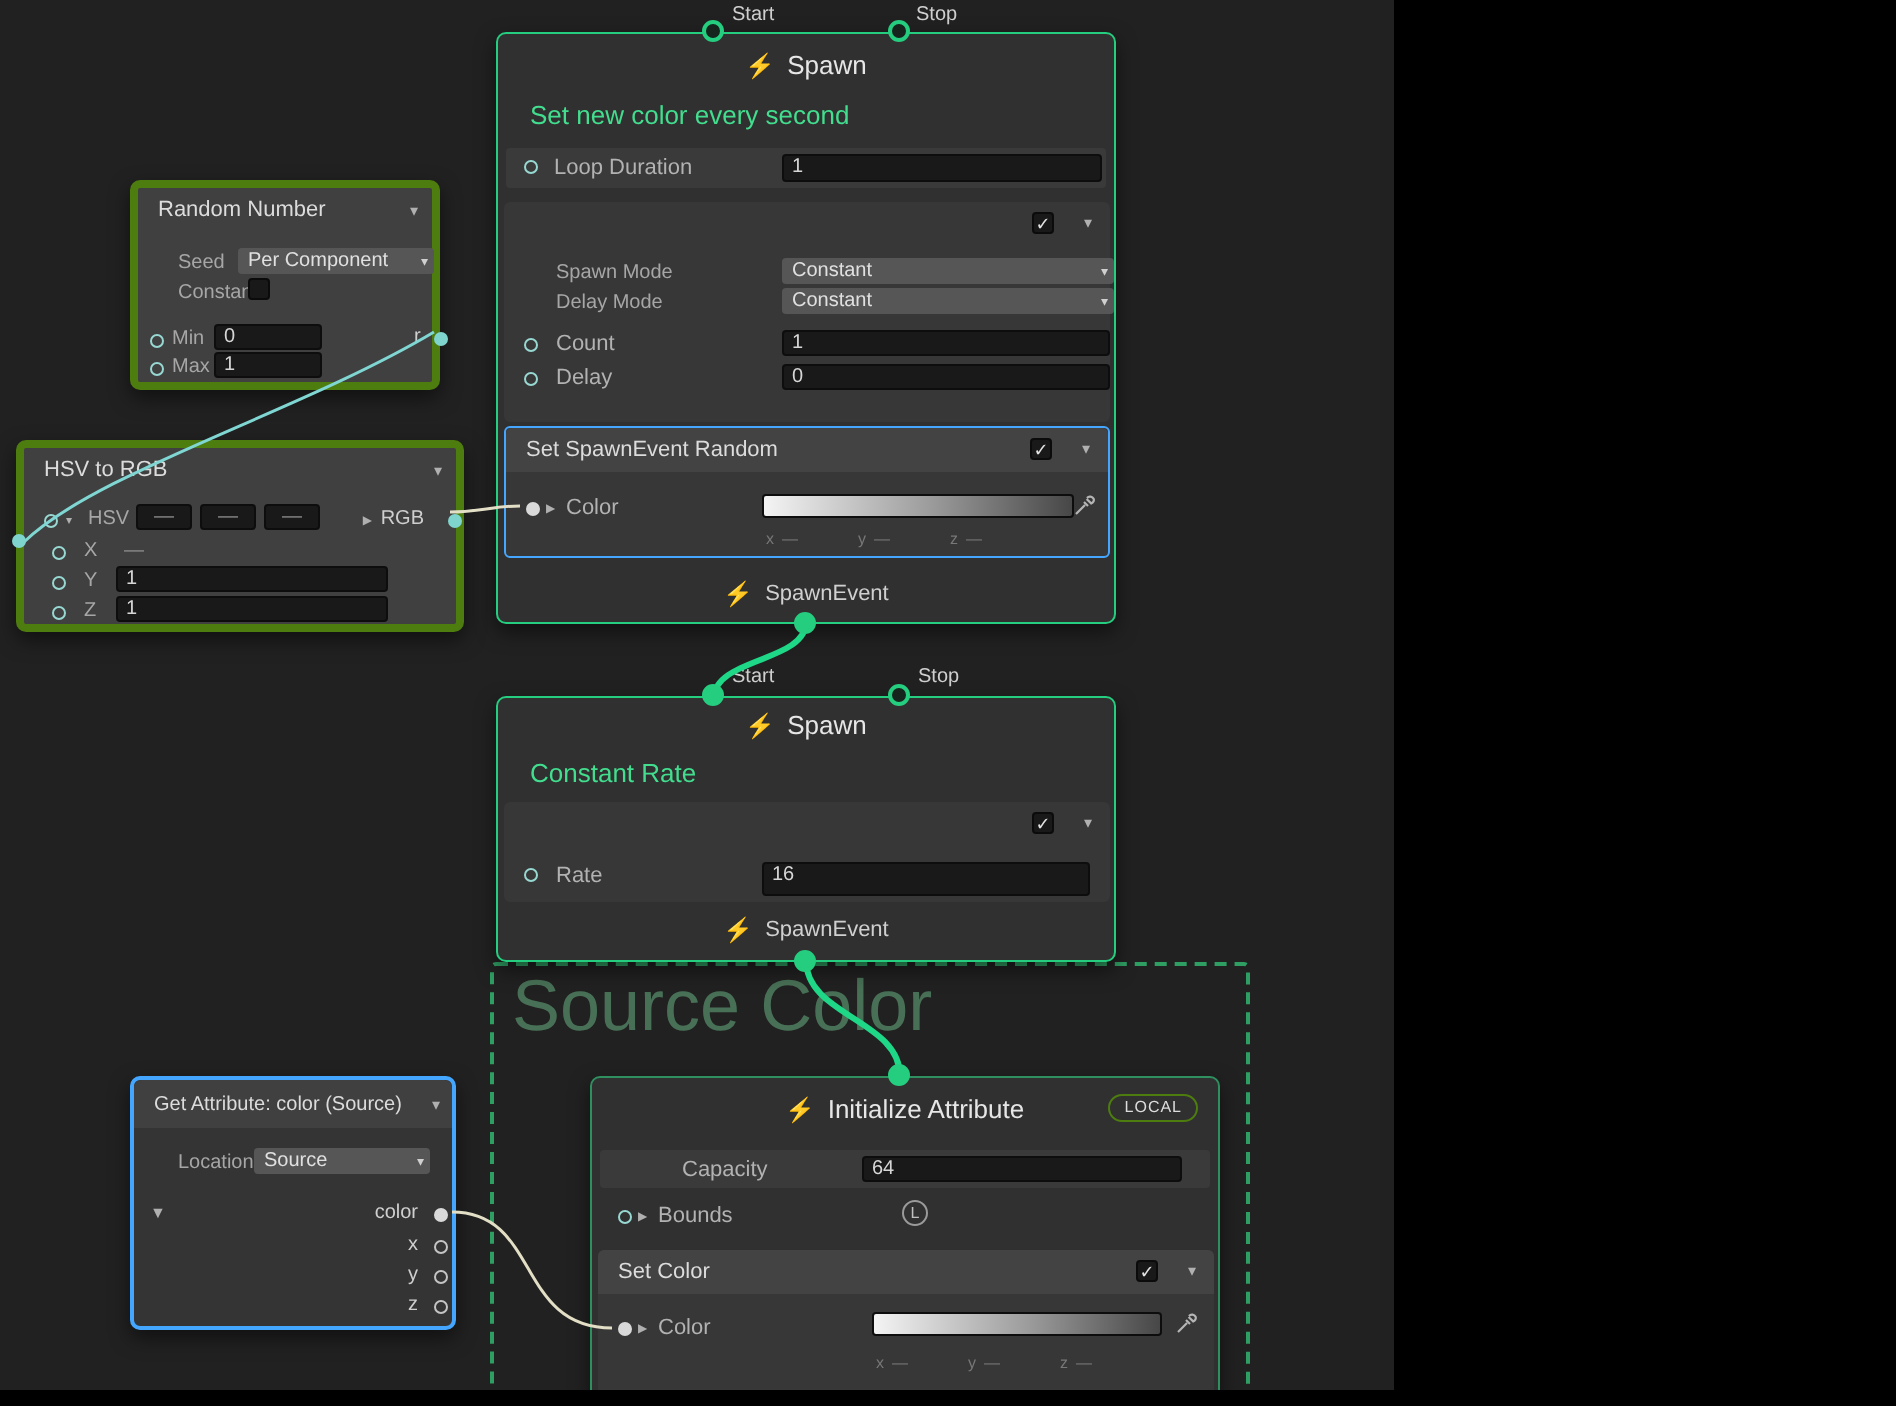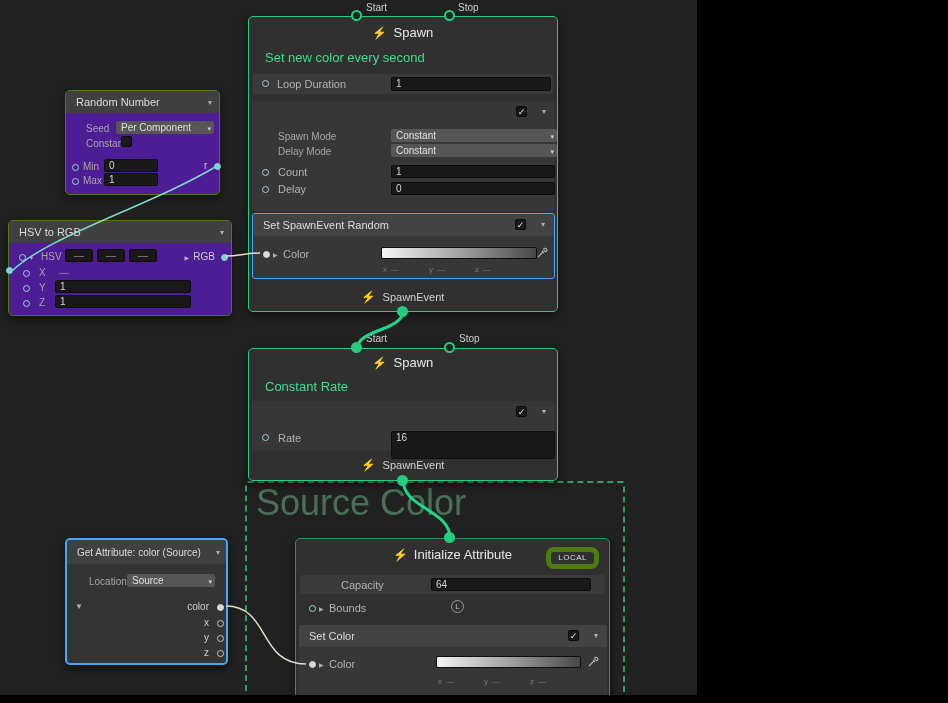--- a/index.html
+++ b/index.html
@@ -1,21 +1,21 @@
 <!DOCTYPE html>
 <html><head>
 <meta charset="utf-8">
 <style>
   *{margin:0;padding:0;box-sizing:border-box}
   html,body{background:#000;font-family:"Liberation Sans",sans-serif}
   #screen{position:relative;width:948px;height:703px;background:#000;overflow:hidden}
   #canvas{position:absolute;left:0;top:0;width:697px;height:695px;background:#212121;overflow:hidden}
   .node{position:absolute;background:#303030;border-radius:5px;box-shadow:0 4px 10px rgba(0,0,0,.5);z-index:1}
   .ctx{border:1.5px solid #25cd7f}
-  .plain{border:1px solid #4d7c0f;background:#4c1d95}
+  .plain{border:4px solid #4d7c0f;background:#404040}
   .sel{border:2px solid #44a6ff}
   .nhead{position:absolute;left:0;top:0;right:0;height:22px;background:#404040;border-radius:4px 4px 0 0;color:#dcdcdc;font-size:11px;display:flex;align-items:center;padding:0 10px}
   .title{position:absolute;left:0;right:0;display:flex;align-items:center;justify-content:center;gap:6px;color:#e6e6e6;font-size:13px}
   .bolt{color:#e8e8e8;font-size:12px;line-height:1}
   .subtitle{position:absolute;color:#42dd8e;font-size:13px;white-space:nowrap}
   .strip{position:absolute;background:#3a3a3a;border-radius:2px}
   .block{position:absolute;background:#373737;border-radius:3px}
   .bhead{position:absolute;left:0;top:0;right:0;height:22px;background:#434343;border-radius:3px 3px 0 0;color:#dcdcdc;font-size:11px;display:flex;align-items:center;padding:0 10px}
   .lbl{position:absolute;color:#a6a6a6;font-size:10px;white-space:nowrap}
   .lbl2{font-size:11px;color:#b2b2b2}
@@ -30,21 +30,21 @@
   .pflow.on{background:#25cd7f}
   .pdot{position:absolute;width:7px;height:7px;border-radius:50%;border:1px solid #98d8d2;background:transparent}
   .pdot.fill{background:#7fd4ce;border-color:#7fd4ce}
   .pdot.gray{border-color:#c4c4c4}
   .pdot.grayfill{background:#d9d9d9;border-color:#d9d9d9}
   .portlabel{position:absolute;color:#cfcfcf;font-size:10px;white-space:nowrap}
   #edges{position:absolute;left:0;top:0;z-index:5;pointer-events:none}
   .gradbar{position:absolute;height:12px;border:1px solid #0d0d0d;border-radius:2px;background:linear-gradient(to right,#f4f4f4,#9a9a9a 55%,#474747)}
   .subrow{position:absolute;color:#787878;font-size:8px;display:flex;gap:30px}
   .subrow .sg{display:flex;gap:4px}
-  .badge{position:absolute;border:5px solid #4d7c0f;border-radius:8px;color:#dcdcdc;font-size:8px;letter-spacing:.5px;padding:1px 7px;line-height:10px}
+  .badge{position:absolute;border:1px solid #4d7c0f;border-radius:8px;color:#dcdcdc;font-size:8px;letter-spacing:.5px;padding:1px 7px;line-height:10px}
   .lcirc{position:absolute;width:13px;height:13px;border:1px solid #9a9a9a;border-radius:50%;color:#c0c0c0;font-size:8px;text-align:center;line-height:11px}
   .group{position:absolute;border:2px dashed #2f9e63;border-radius:3px;z-index:0}
   .grouptitle{position:absolute;font-size:36px;color:rgba(106,178,132,.55);z-index:0;white-space:nowrap}
   .footer{position:absolute;left:0;right:0;display:flex;justify-content:center;gap:6px;color:#d0d0d0;font-size:11px;align-items:center}
   .eyed{position:absolute}
 </style>
 </head>
 <body>
 
 <div id="screen">
@@ -180,21 +180,21 @@
     <div class="title" style="top:6px">
       <span class="bolt">⚡</span>
       <span>Spawn</span>
     </div>
     <div class="subtitle" style="left:16px;top:30px">Constant Rate</div>
     <div class="block" style="left:3px;top:52px;width:303px;height:50px">
       <span class="chk" style="right:28px;top:5px">✓</span>
       <span class="chev" style="right:9px;top:7px">▾</span>
       <span class="pdot" style="left:10px;top:33px"></span>
       <span class="lbl lbl2" style="left:26px;top:31px">Rate</span>
-      <span class="field" style="left:139px;top:30px;width:164px;height:28px">16</span>
+      <span class="field" style="left:129px;top:30px;width:164px;height:17px">16</span>
     </div>
     <div class="footer" style="top:110px">
       <span class="bolt">⚡</span>
       <span>SpawnEvent</span>
     </div>
   </div>
 
   <span class="portlabel" style="left:366px;top:333px">Start</span>
   <span class="pflow on" style="left:351px;top:342px"></span>
   <span class="portlabel" style="left:459px;top:333px">Stop</span>

